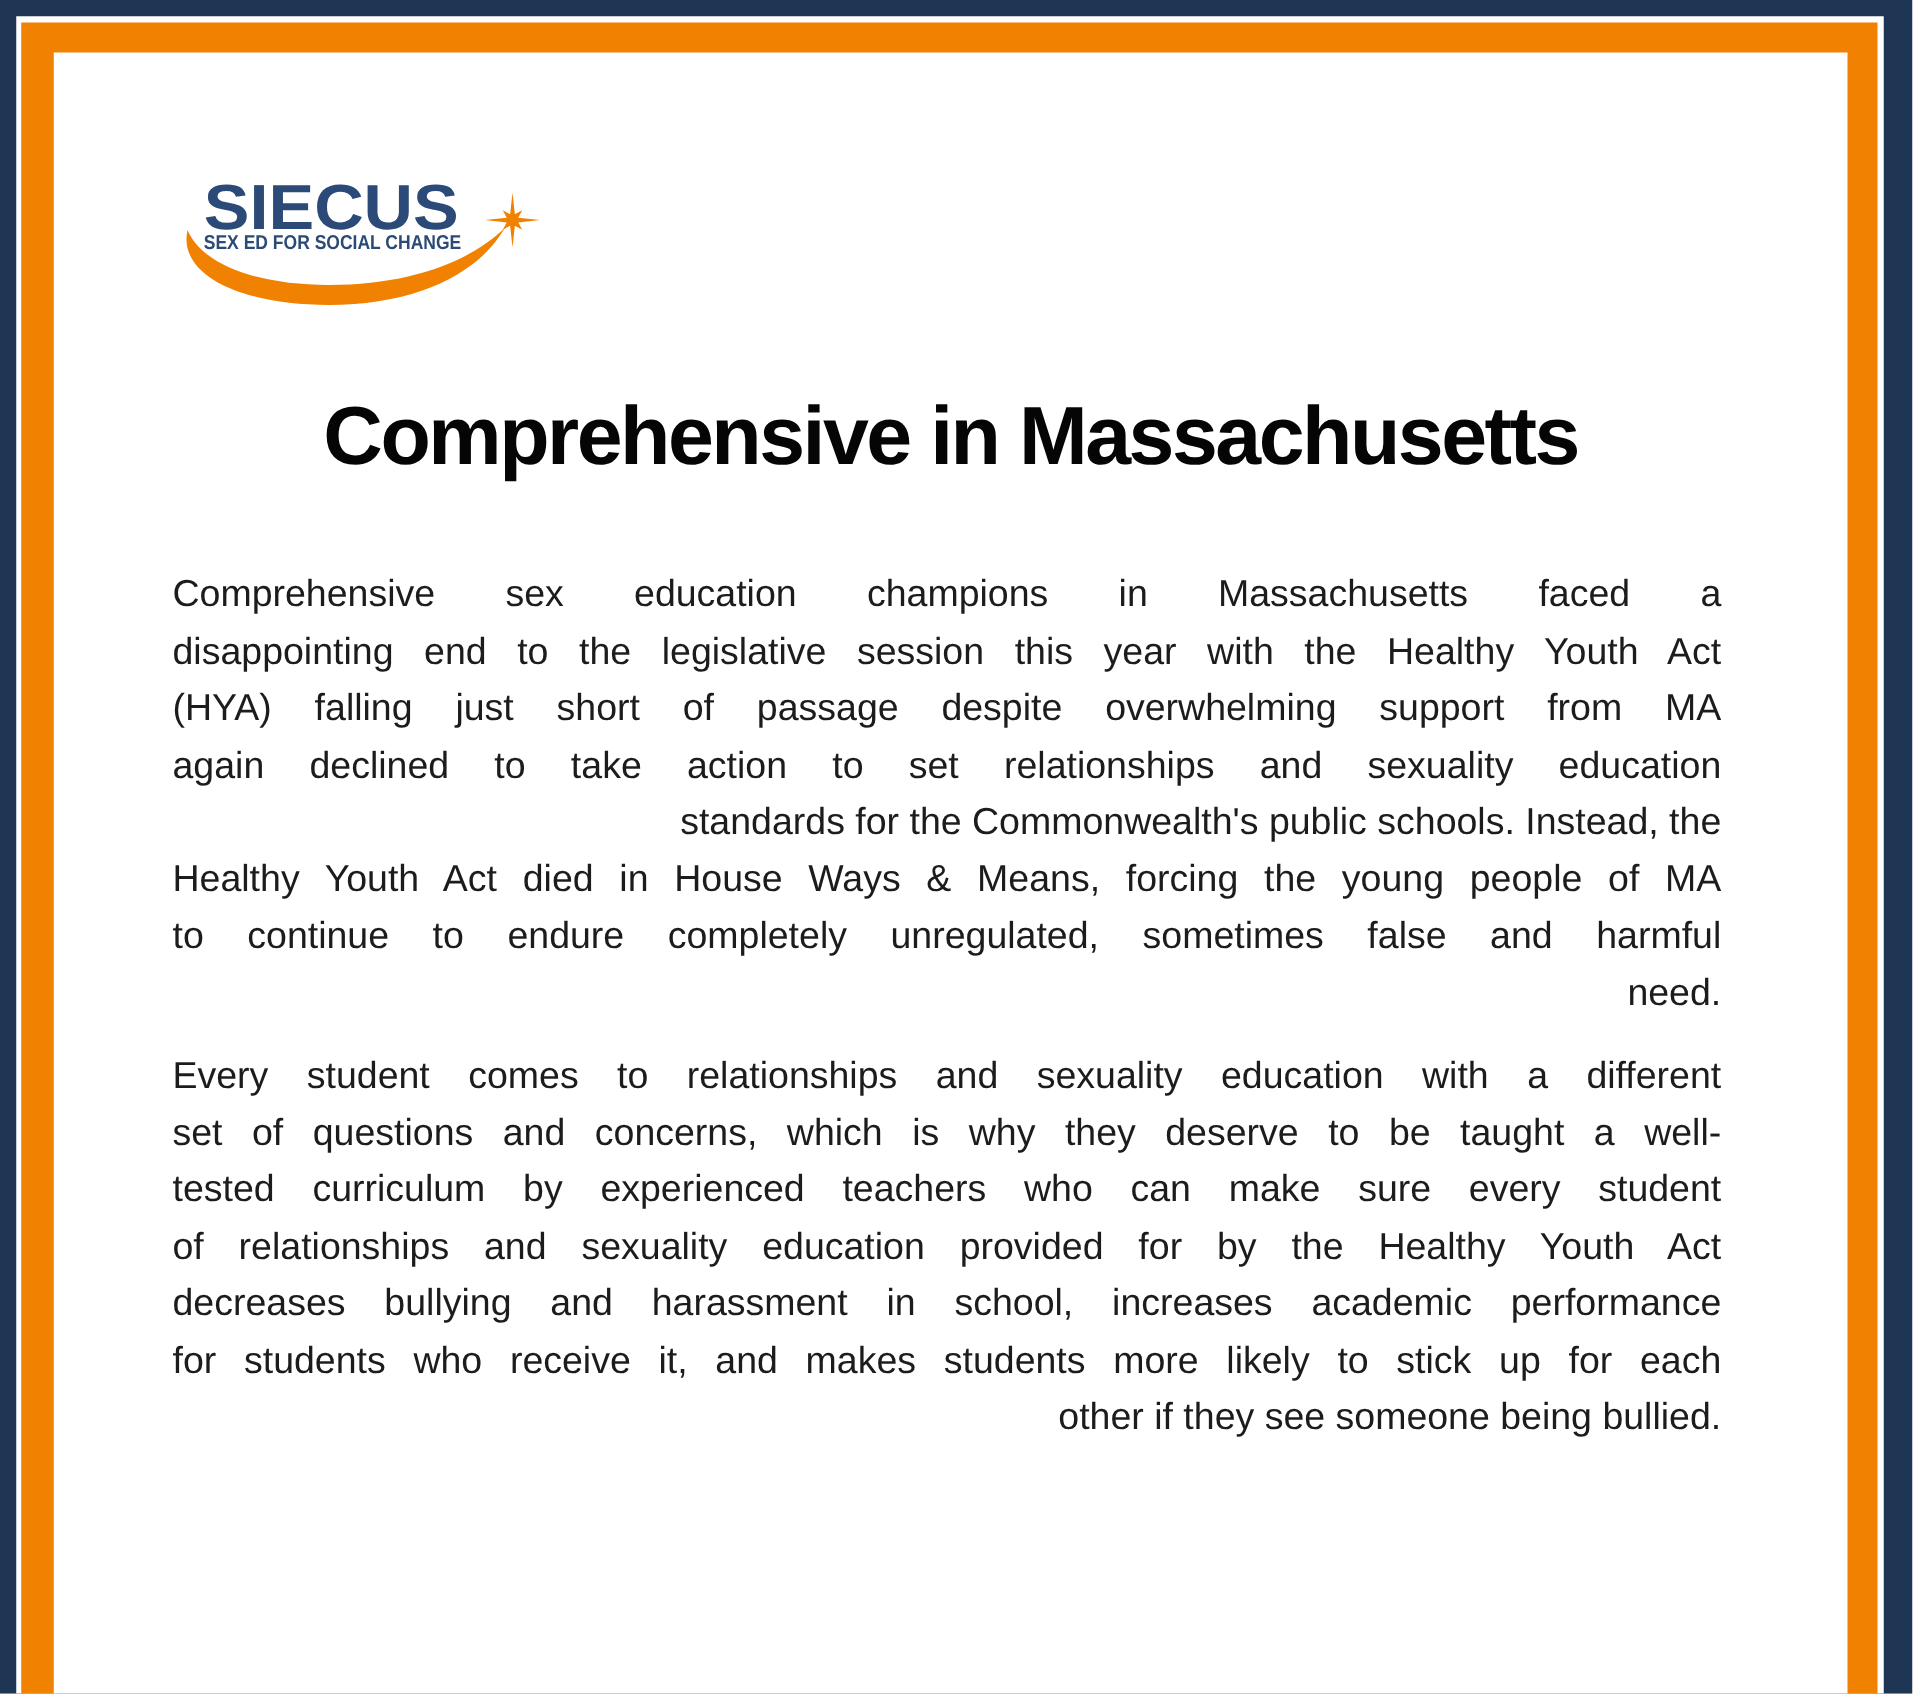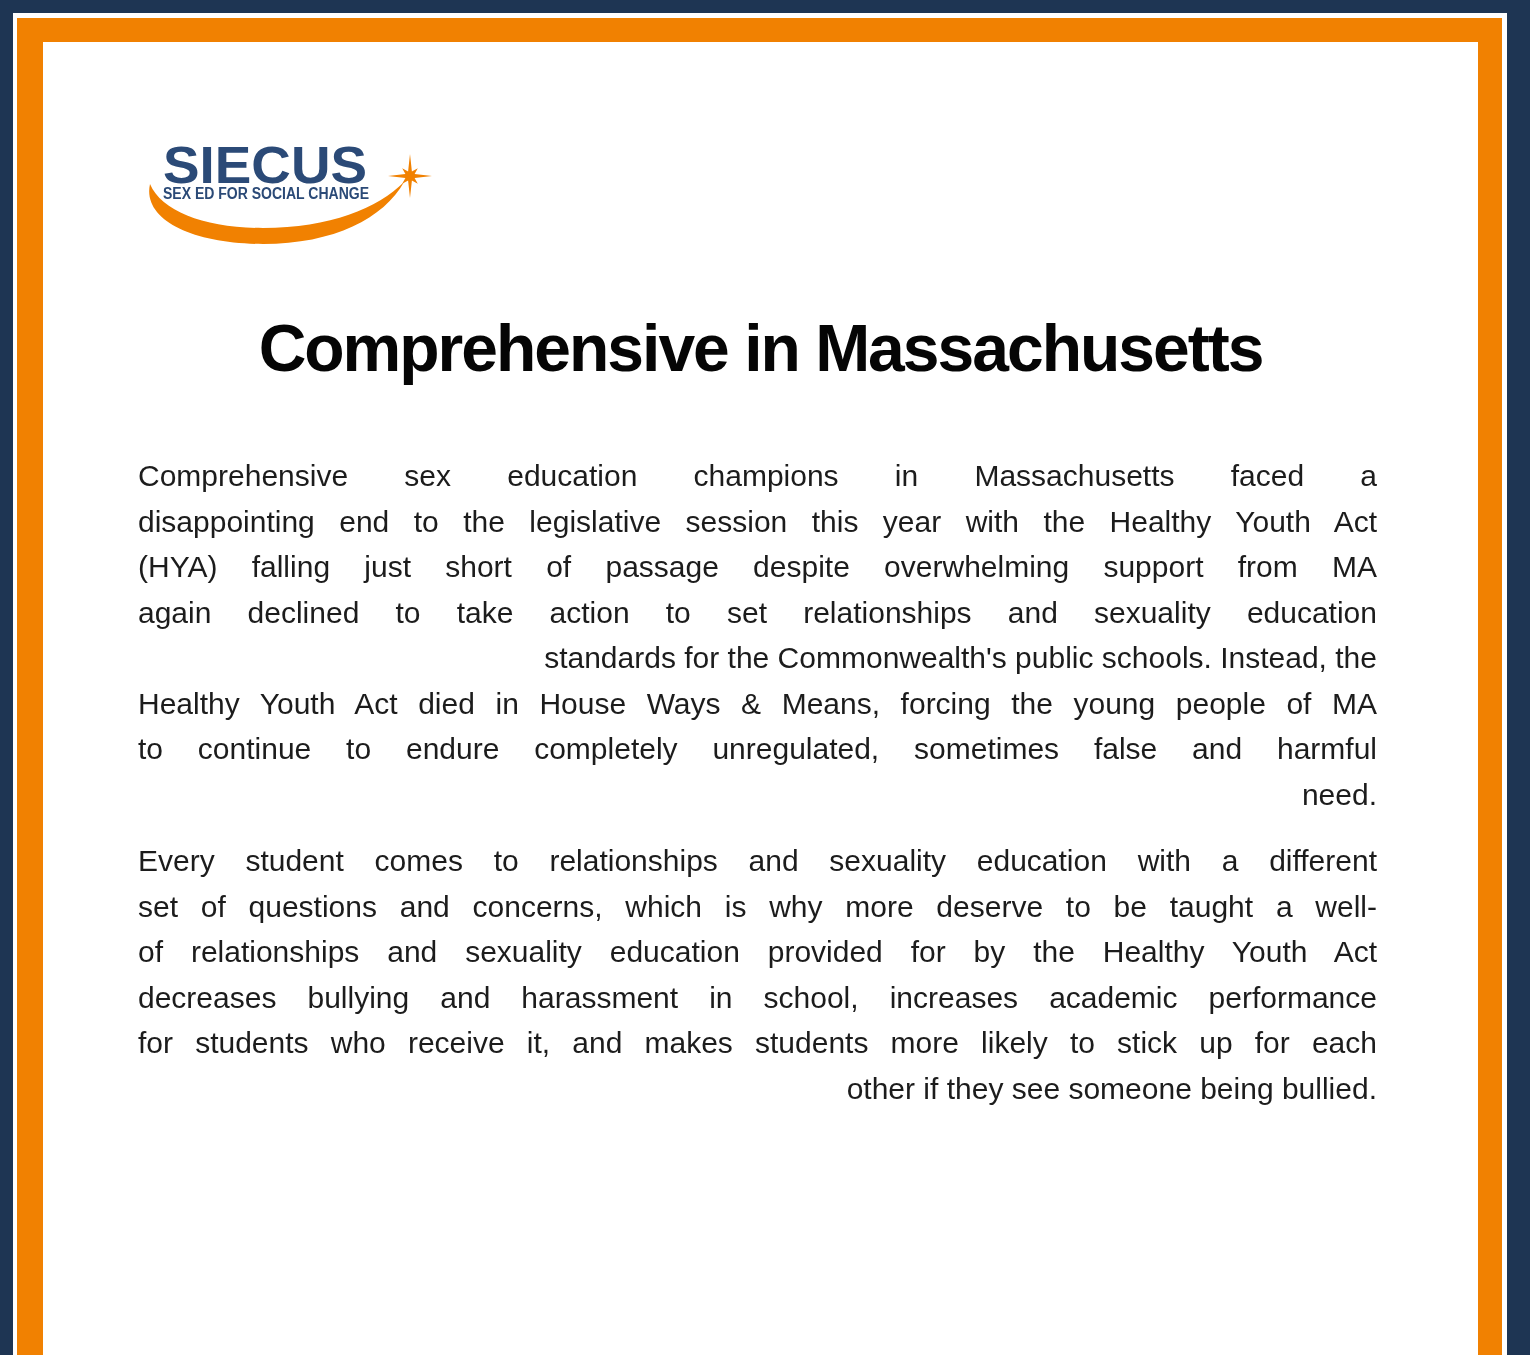--- a/index.html
+++ b/index.html
@@ -106,21 +106,22 @@
             <div class="tline jl">disappointing end to the legislative session this year with the Healthy Youth Act</div>
             <div class="tline jl">(HYA) falling just short of passage despite overwhelming support from MA</div>
             <div class="tline jl">again declined to take action to set relationships and sexuality education</div>
             <div class="tline">standards for the Commonwealth's public schools. Instead, the</div>
             <div class="tline jl">Healthy Youth Act died in House Ways &amp; Means, forcing the young people of MA</div>
             <div class="tline jl">to continue to endure completely unregulated, sometimes false and harmful</div>
             <div class="tline">need.</div>
           </div>
           <div class="paragraph">
             <div class="tline jl">Every student comes to relationships and sexuality education with a different</div>
-            <div class="tline jl">set of questions and concerns, which is why more deserve to be taught a well-</div>
+            <div class="tline jl">set of questions and concerns, which is why they deserve to be taught a well-</div>
+            <div class="tline jl">tested curriculum by experienced teachers who can make sure every student</div>
             <div class="tline jl">of relationships and sexuality education provided for by the Healthy Youth Act</div>
             <div class="tline jl">decreases bullying and harassment in school, increases academic performance</div>
             <div class="tline jl">for students who receive it, and makes students more likely to stick up for each</div>
             <div class="tline">other if they see someone being bullied.</div>
           </div>
         </div>
 
       </div>
     </div>
   </div>

